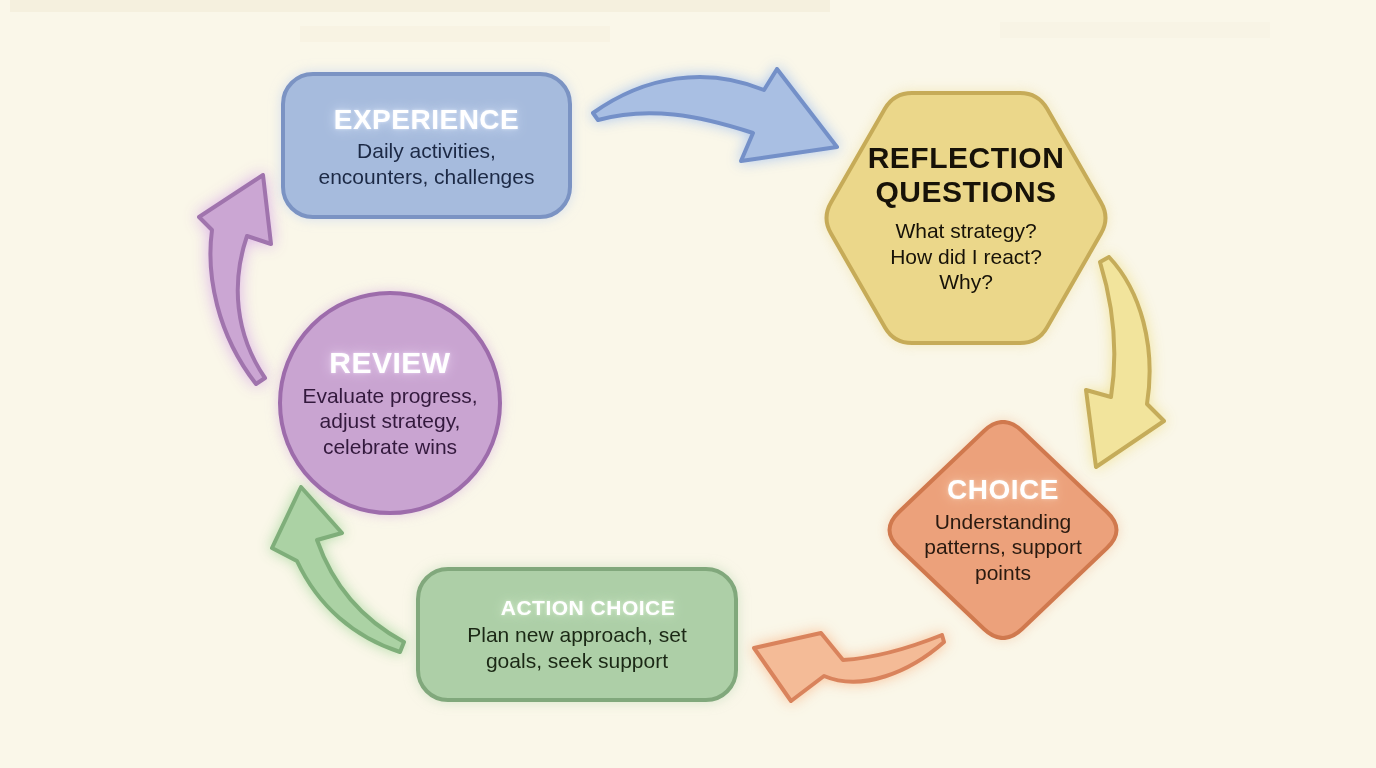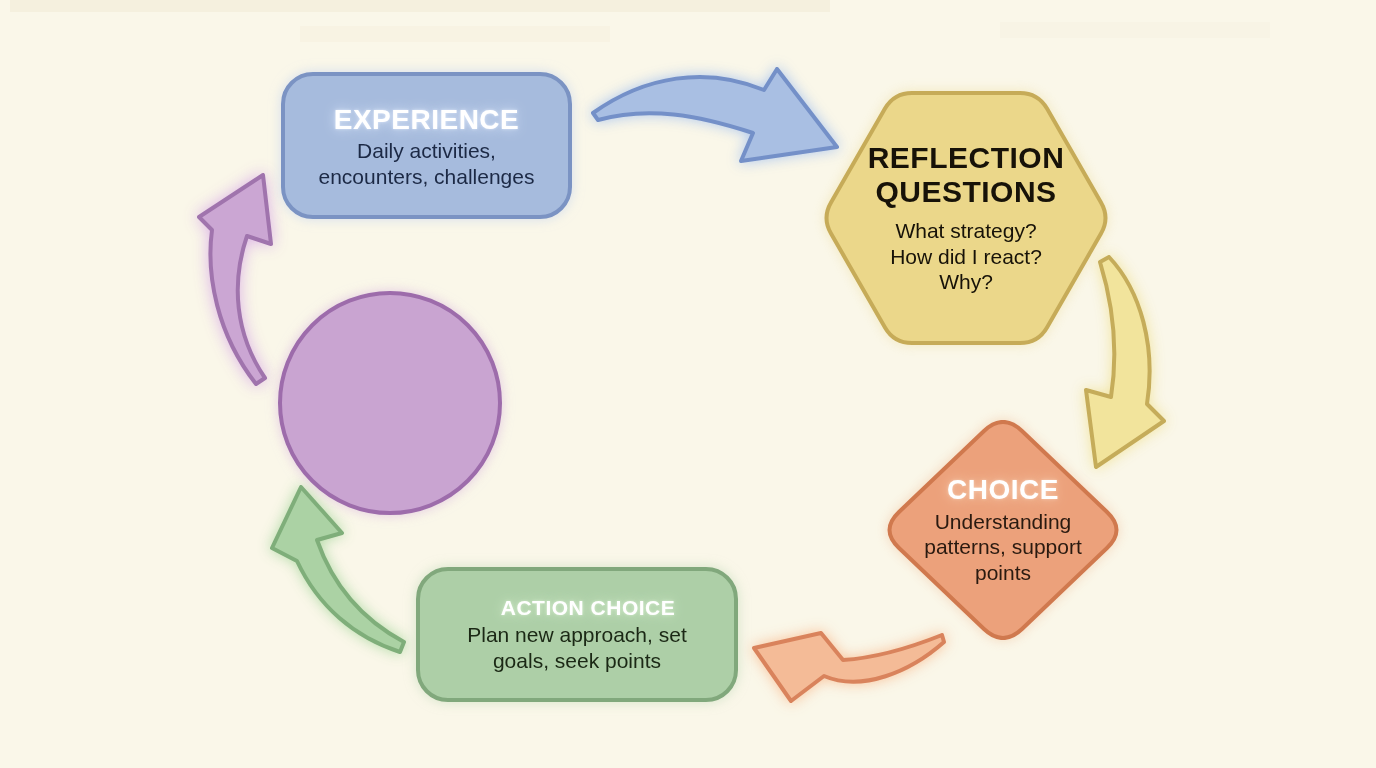--- a/index.html
+++ b/index.html
@@ -126,17 +126,23 @@
   <div class="node-text t-insight" style="left:880px; top:415px; width:246px; height:230px;">
     <div class="node-title" style="color: rgb(255, 255, 255); --glow: #f6cdb2;">CHOICE</div>
     <div class="node-body" style="color: rgb(42, 26, 16);">Understanding
 patterns, support
 points</div>
   </div>
 
   <div class="node-text t-action" style="left:418px; top:569px; width:318px; height:131px;">
     <div class="node-title" style="color: rgb(255, 255, 255); --glow: #d5ecce;">ACTION CHOICE</div>
     <div class="node-body" style="color: rgb(27, 40, 21);">Plan new approach, set
-goals, seek points</div>
+goals, seek support</div>
   </div>
 
+  <div class="node-text t-review" style="left:280px; top:295px; width:220px; height:216px;">
+    <div class="node-title" style="color: rgb(255, 255, 255); --glow: #e9d4f0;">REVIEW</div>
+    <div class="node-body" style="color: rgb(51, 25, 61);">Evaluate progress,
+adjust strategy,
+celebrate wins</div>
+  </div>
 
 </div>
 
 </body></html>

